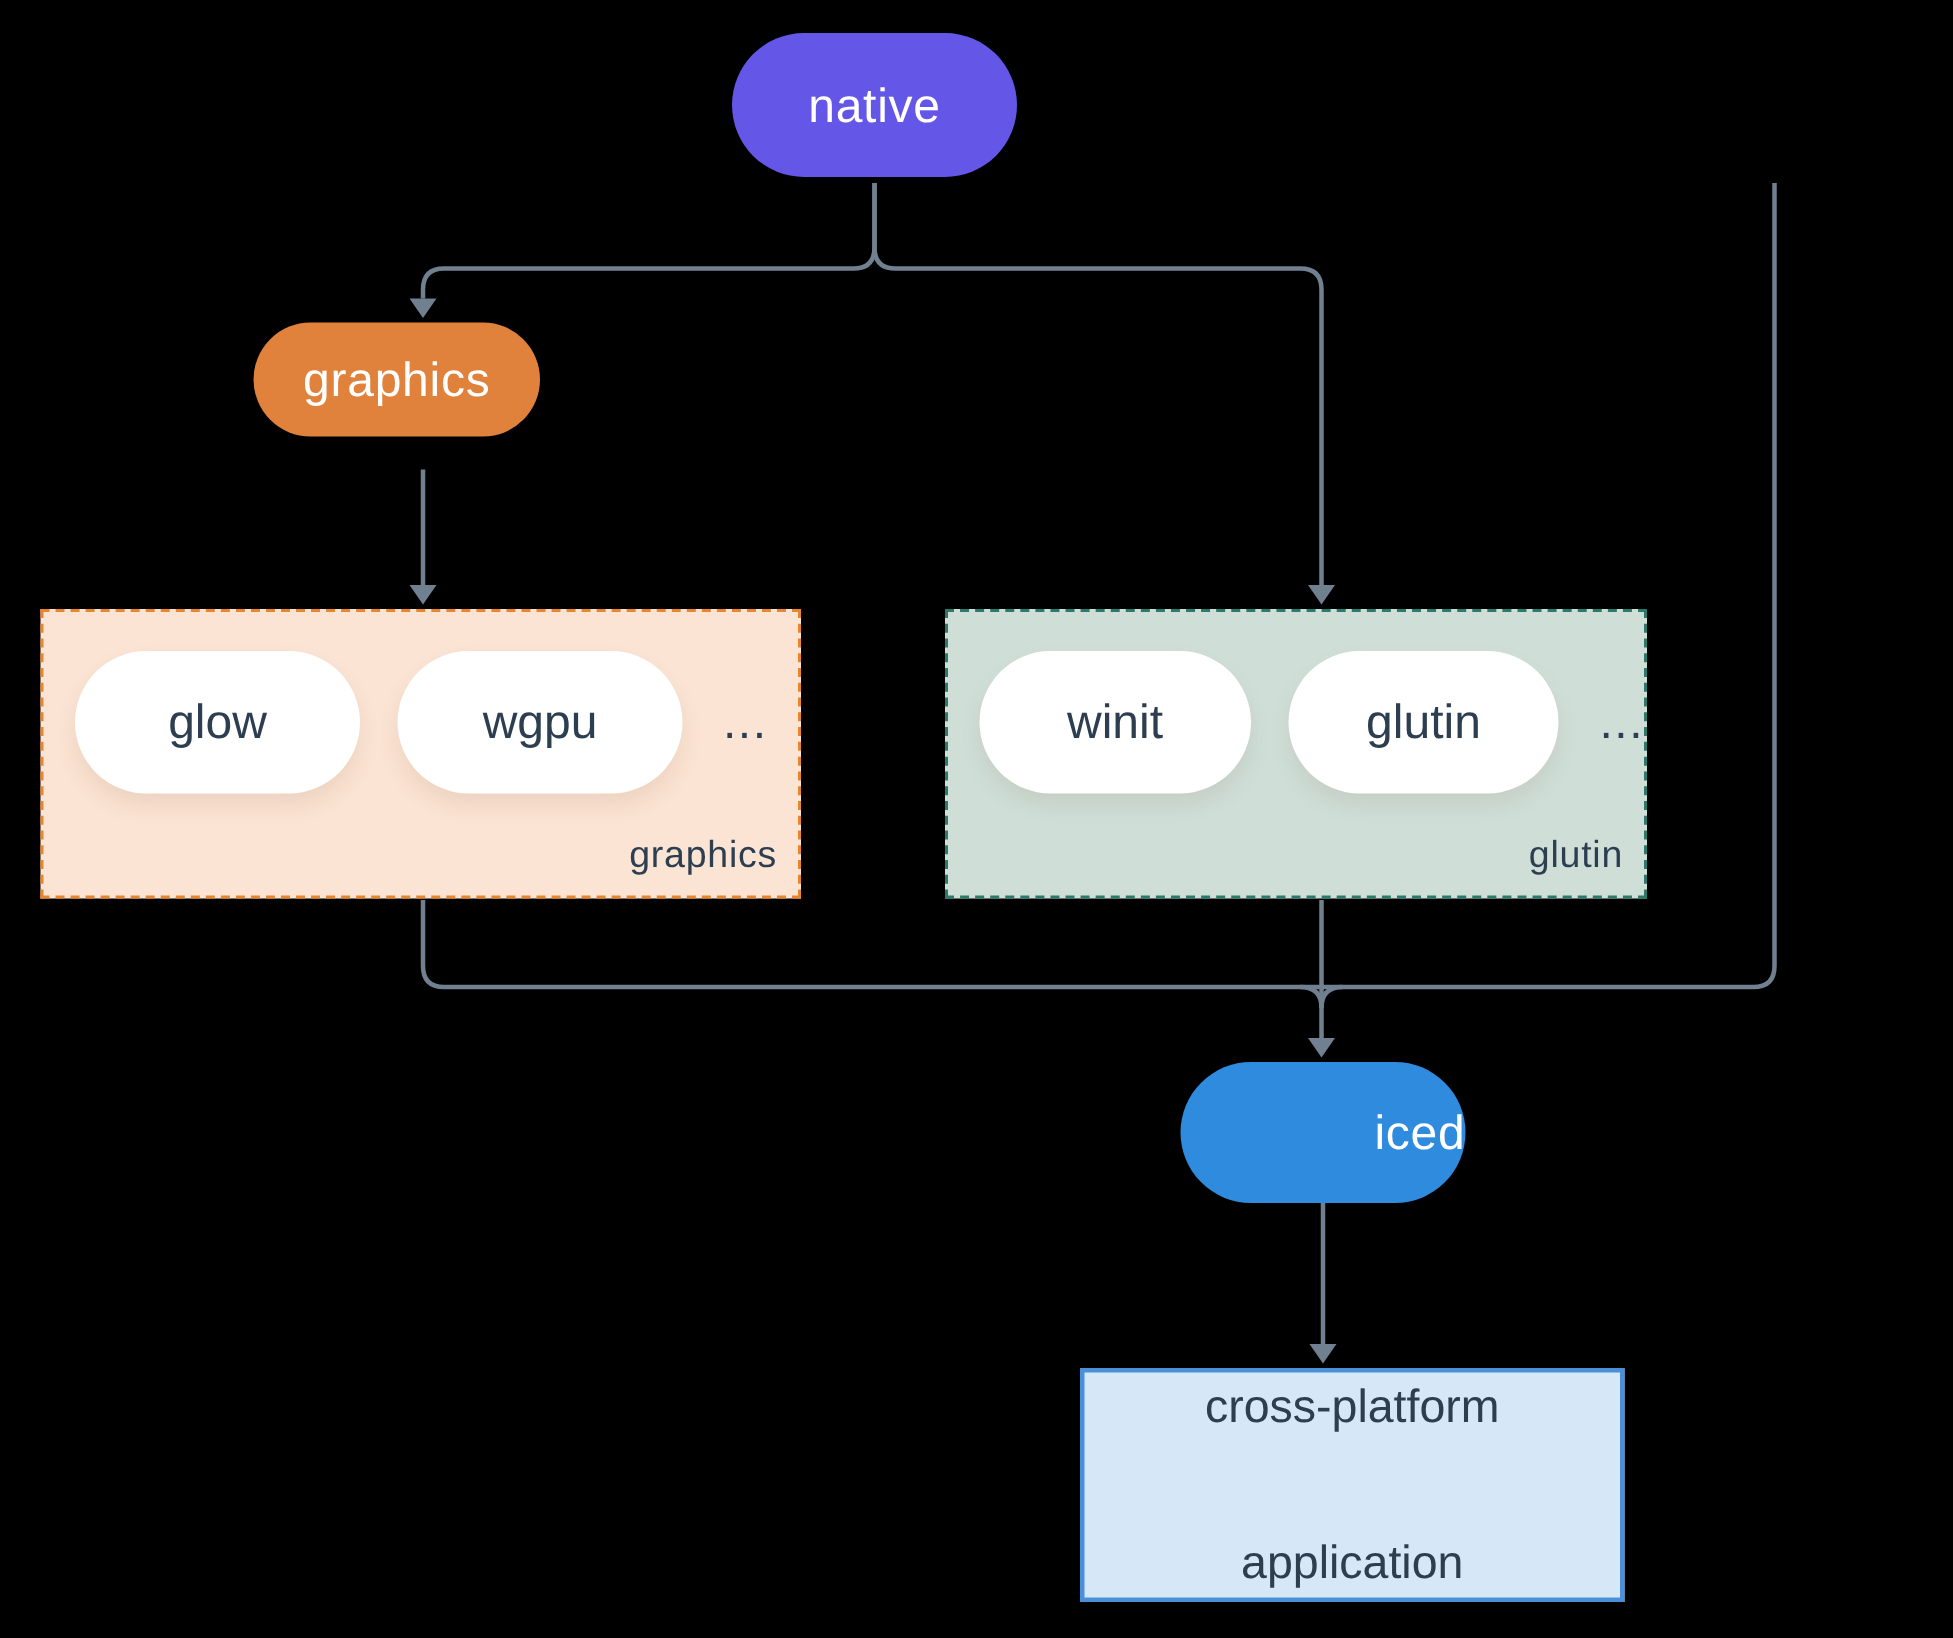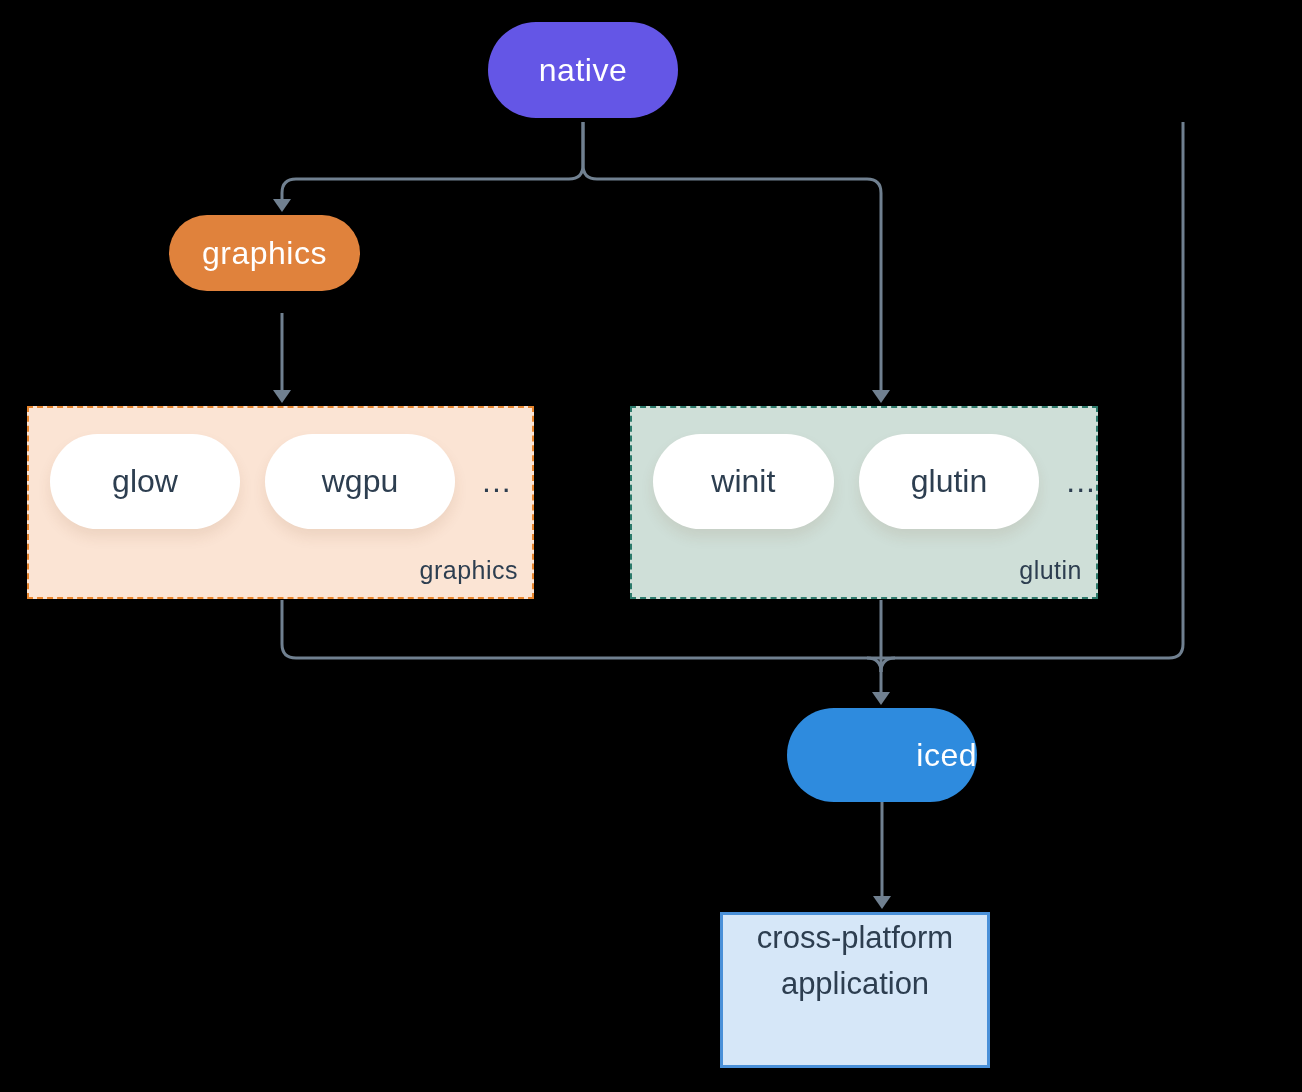--- a/index.html
+++ b/index.html
@@ -76,26 +76,26 @@
   }
   .group-label{
     position:absolute;
     right:14px;bottom:12px;
     color:var(--dark-text);
     font-size:25px;
     letter-spacing:0.5px;
   }
   .app-box{
     position:absolute;
-    left:720px;top:912px;width:270px;height:156px;
+    left:720px;top:912px;width:363px;height:156px;
     box-sizing:border-box;
     background:var(--app-bg);
     border:3px solid var(--app-border);
     display:flex;flex-direction:column;
-    align-items:center;justify-content:flex-start;
+    align-items:center;justify-content:space-between;
     color:var(--dark-text);
     font-size:31px;line-height:46px;
     text-align:center;
   }
 
   
   .node-native{left:488px;top:22px;width:190px;height:96px;}
   .node-web{left:1088px;top:22px;width:190px;height:100px;}
   .node-graphics{left:169px;top:215px;width:191px;height:76px;}
   .node-iced{left:787px;top:708px;width:190px;height:94px;justify-content:flex-end;}

